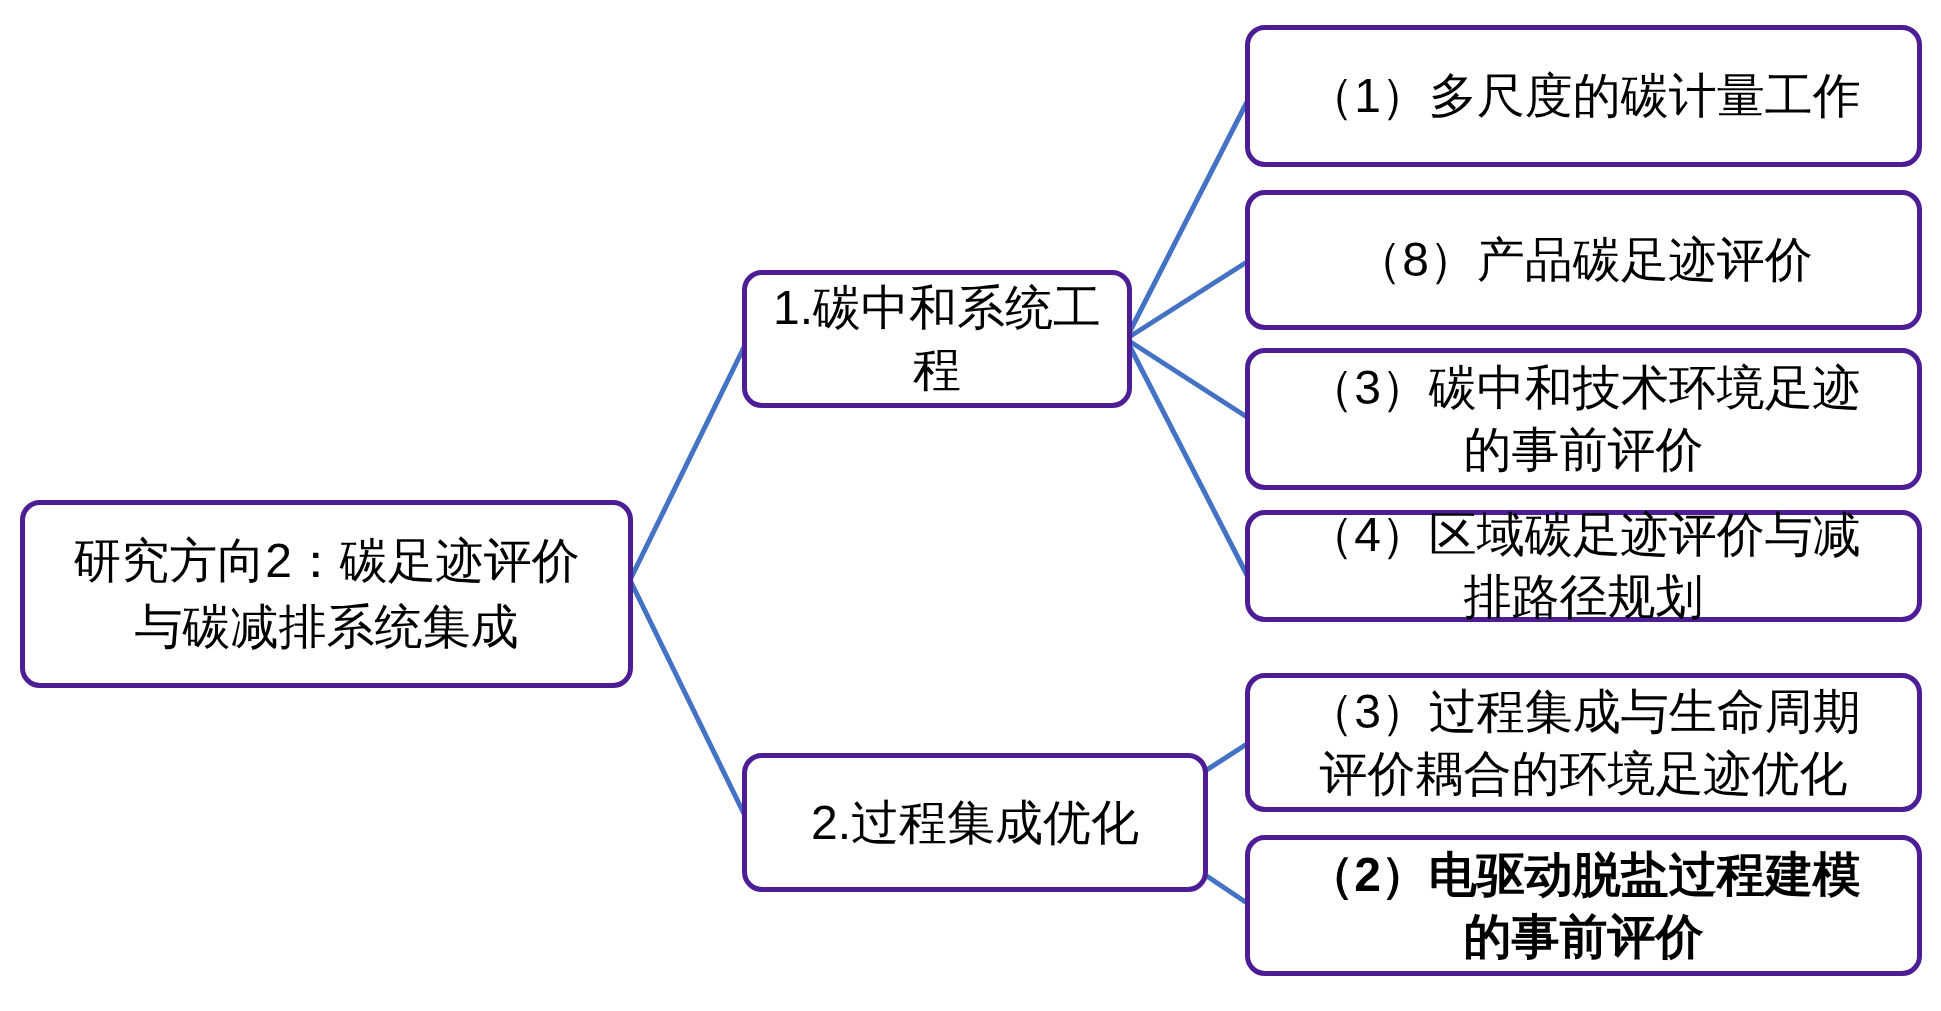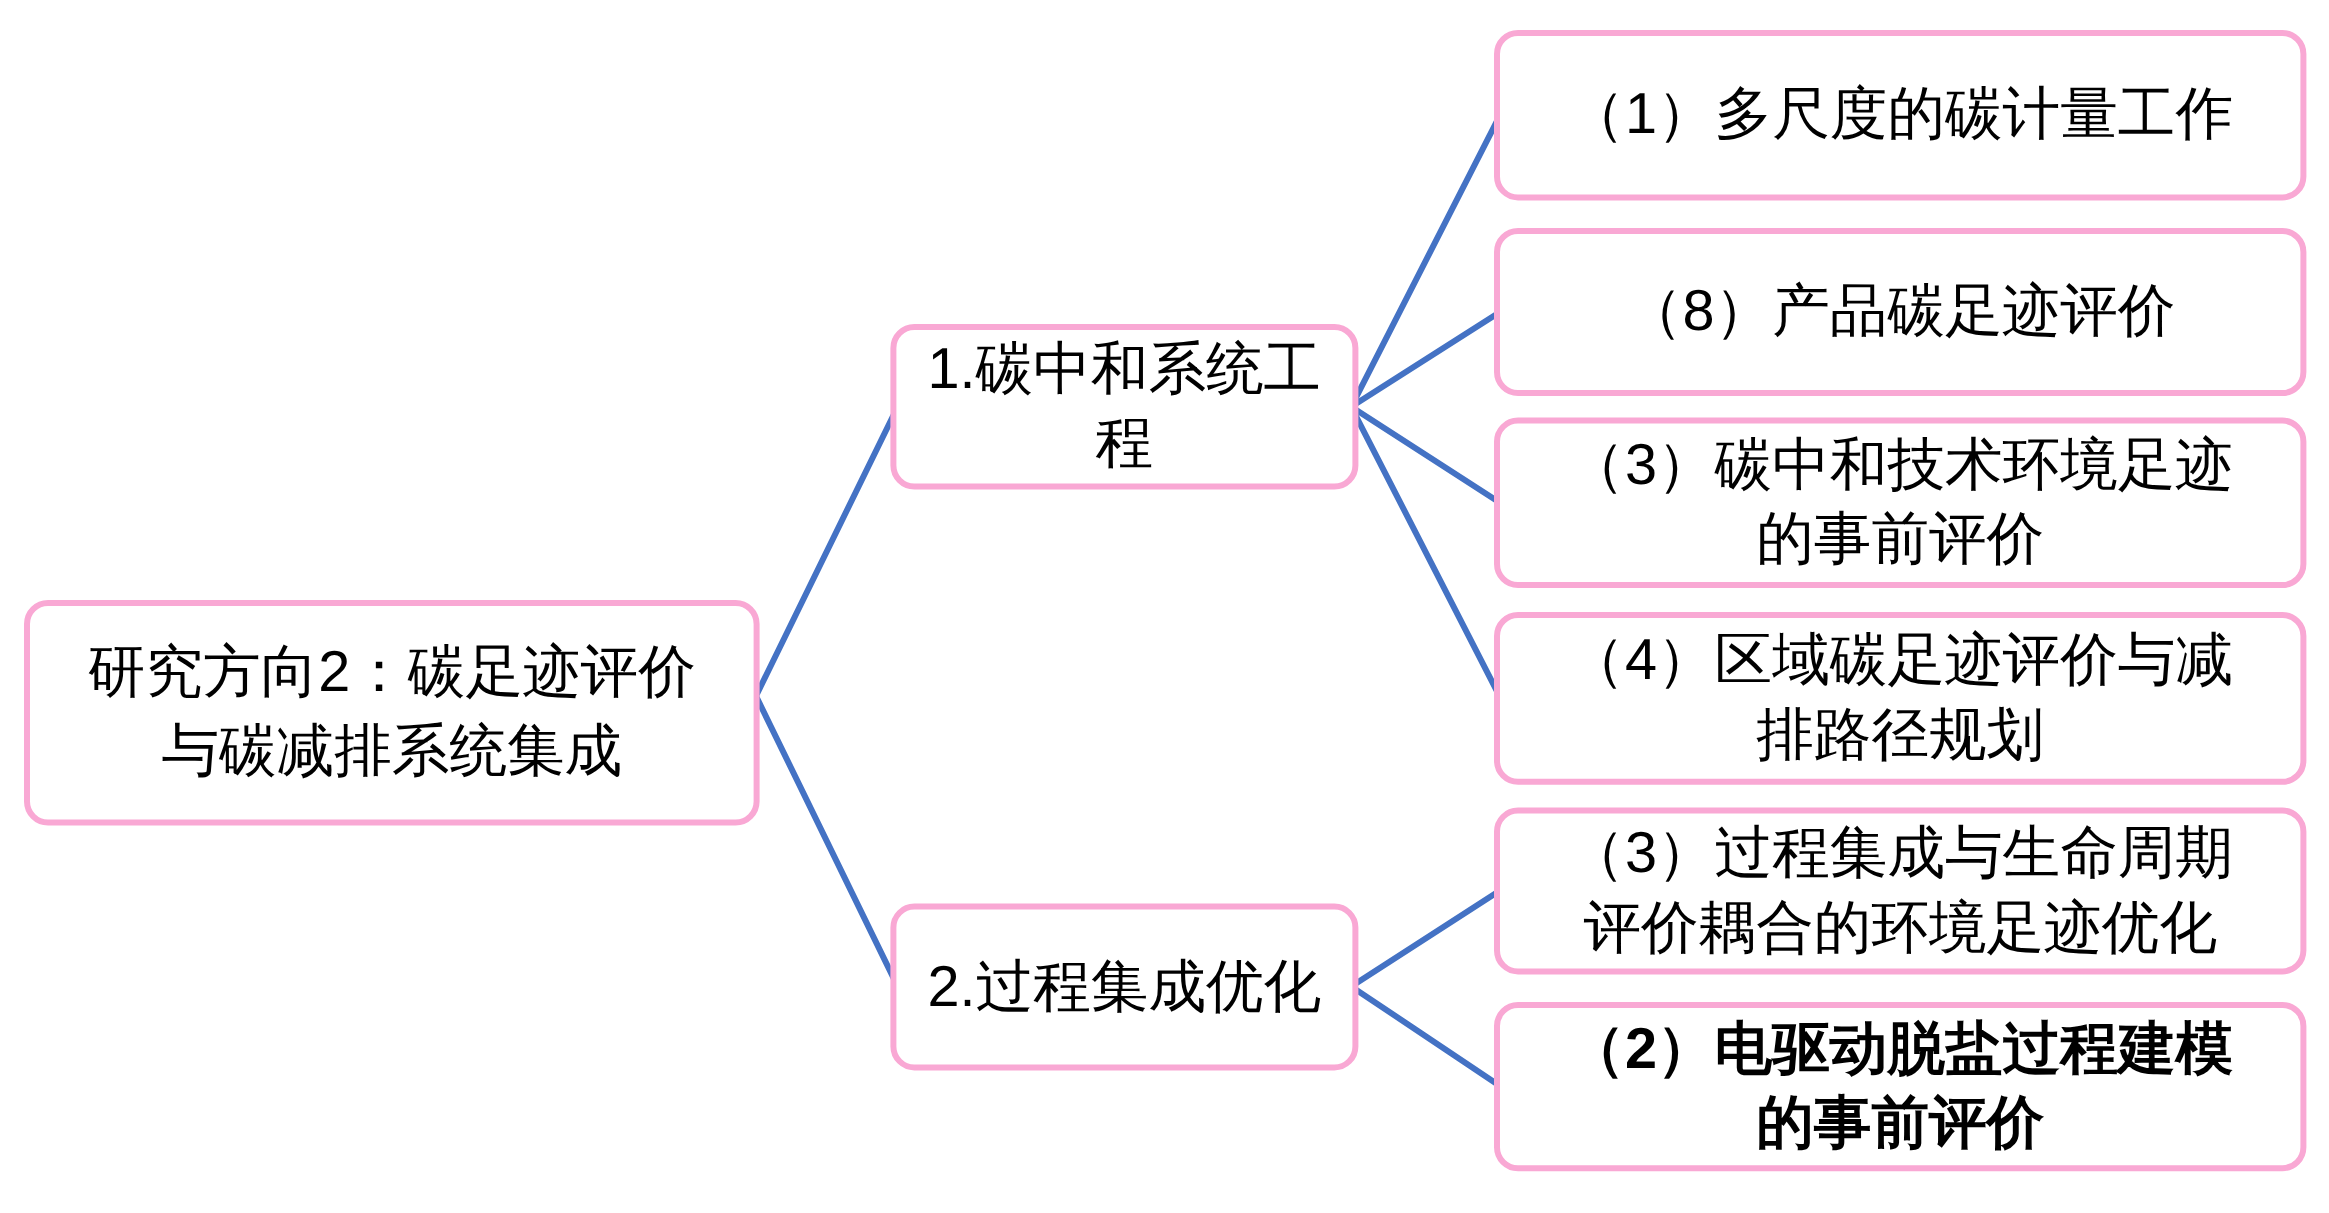--- a/index.html
+++ b/index.html
@@ -14,39 +14,39 @@
   }
   .connectors {
     position: absolute;
     left: 0; top: 0;
     width: 1941px; height: 1011px;
   }
   .box {
     position: absolute;
     box-sizing: border-box;
     background: #ffffff;
-    border: 5px solid #f9a8d4;
+    border: 5px solid #4c1d95;
     border-radius: 20px;
     display: flex;
     flex-direction: column;
     justify-content: center;
     align-items: center;
     text-align: center;
     font-size: 48px;
     line-height: 62px;
   }
   .box .line { white-space: nowrap; }
   .root-box   { left: 20px;   top: 500px; width: 613px; height: 188px; line-height: 66px; }
   .mid-box-1  { left: 742px;  top: 270px; width: 390px; height: 138px; }
-  .mid-box-2  { left: 742px;  top: 753px; width: 390px; height: 139px; }
+  .mid-box-2  { left: 742px;  top: 753px; width: 466px; height: 139px; }
   .leaf       { left: 1245px; width: 677px; }
   .leaf-1 { top: 25px;  height: 142px; }
   .leaf-2 { top: 190px; height: 140px; }
   .leaf-3 { top: 348px; height: 142px; }
-  .leaf-4 { top: 510px; height: 144px; }
+  .leaf-4 { top: 510px; height: 112px; }
   .leaf-5 { top: 673px; height: 139px; }
   .leaf-6 { top: 835px; height: 141px; font-weight: bold; }
 </style>
 </head>
 <body>
 
 <div class="canvas">
 
   <svg class="connectors" viewBox="0 0 1941 1011" xmlns="http://www.w3.org/2000/svg">
     <g stroke="#4472C4" stroke-width="5" stroke-linecap="round">

